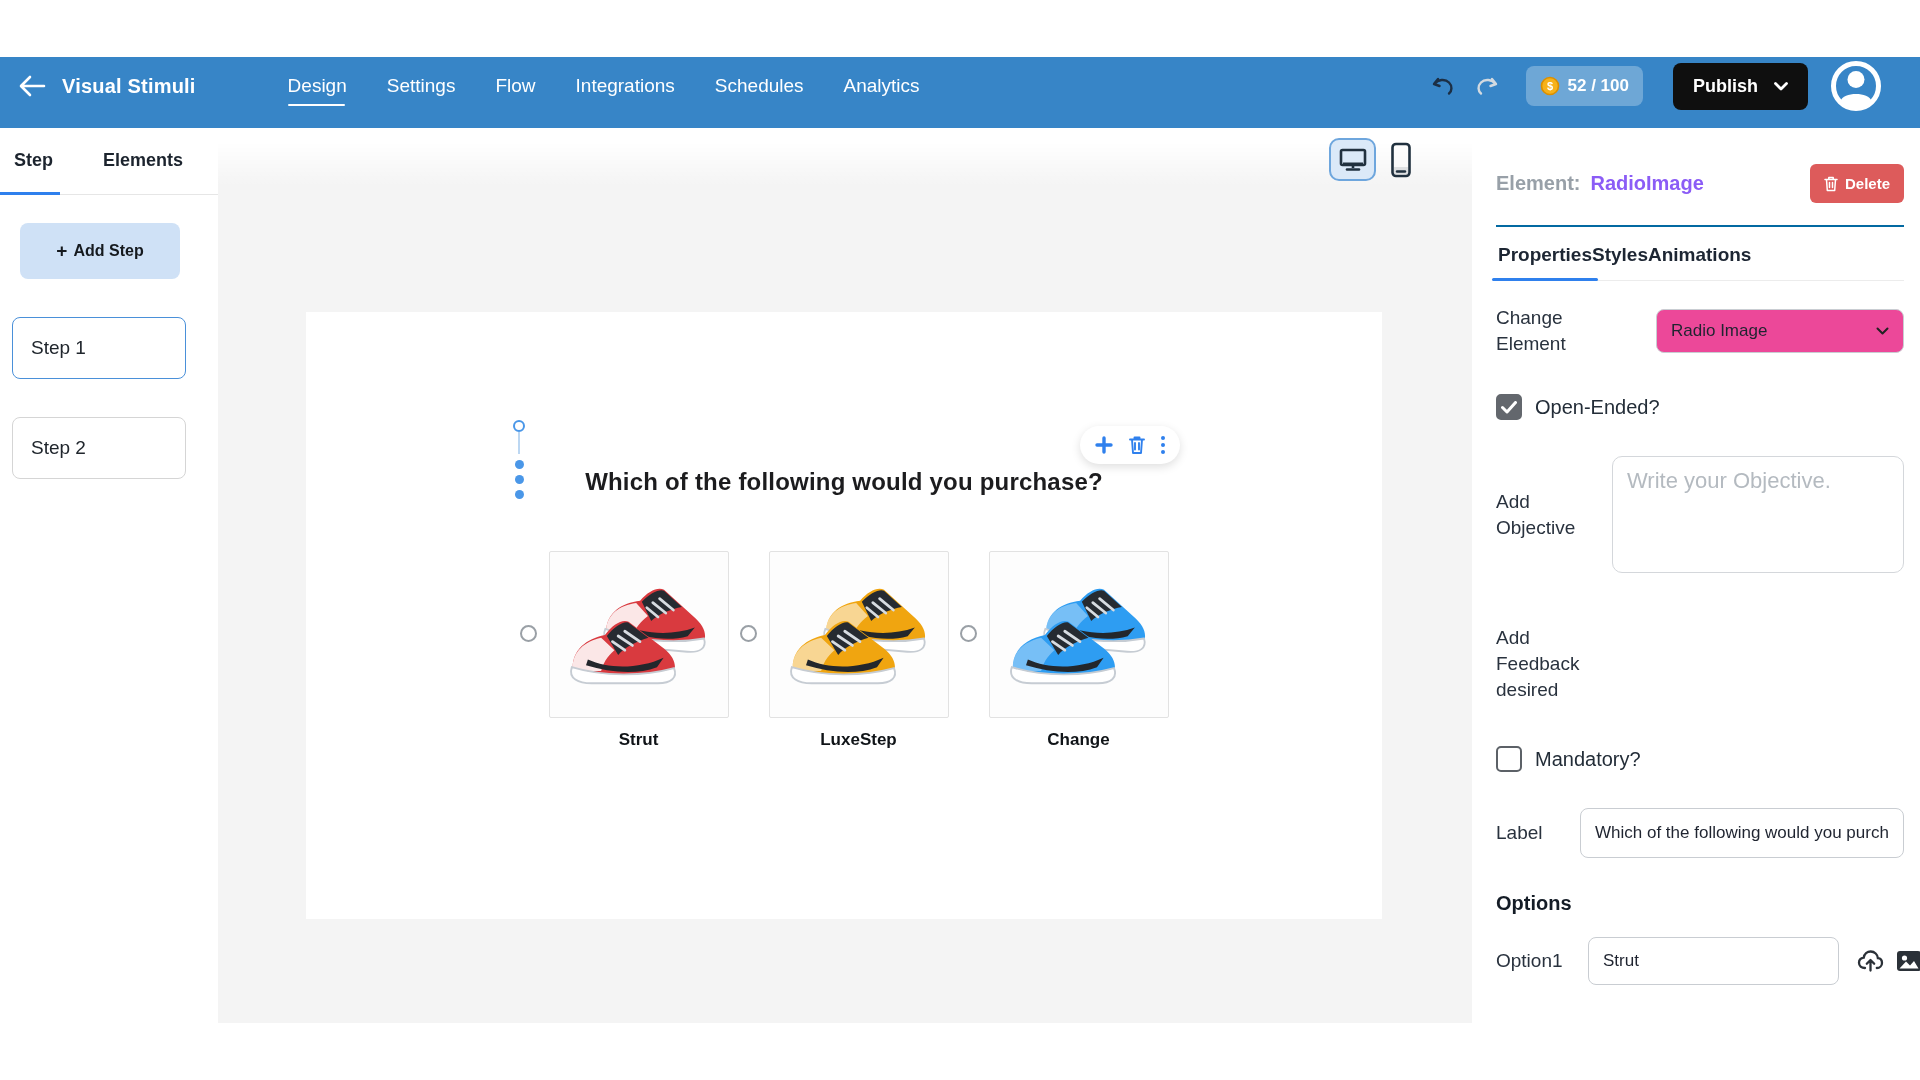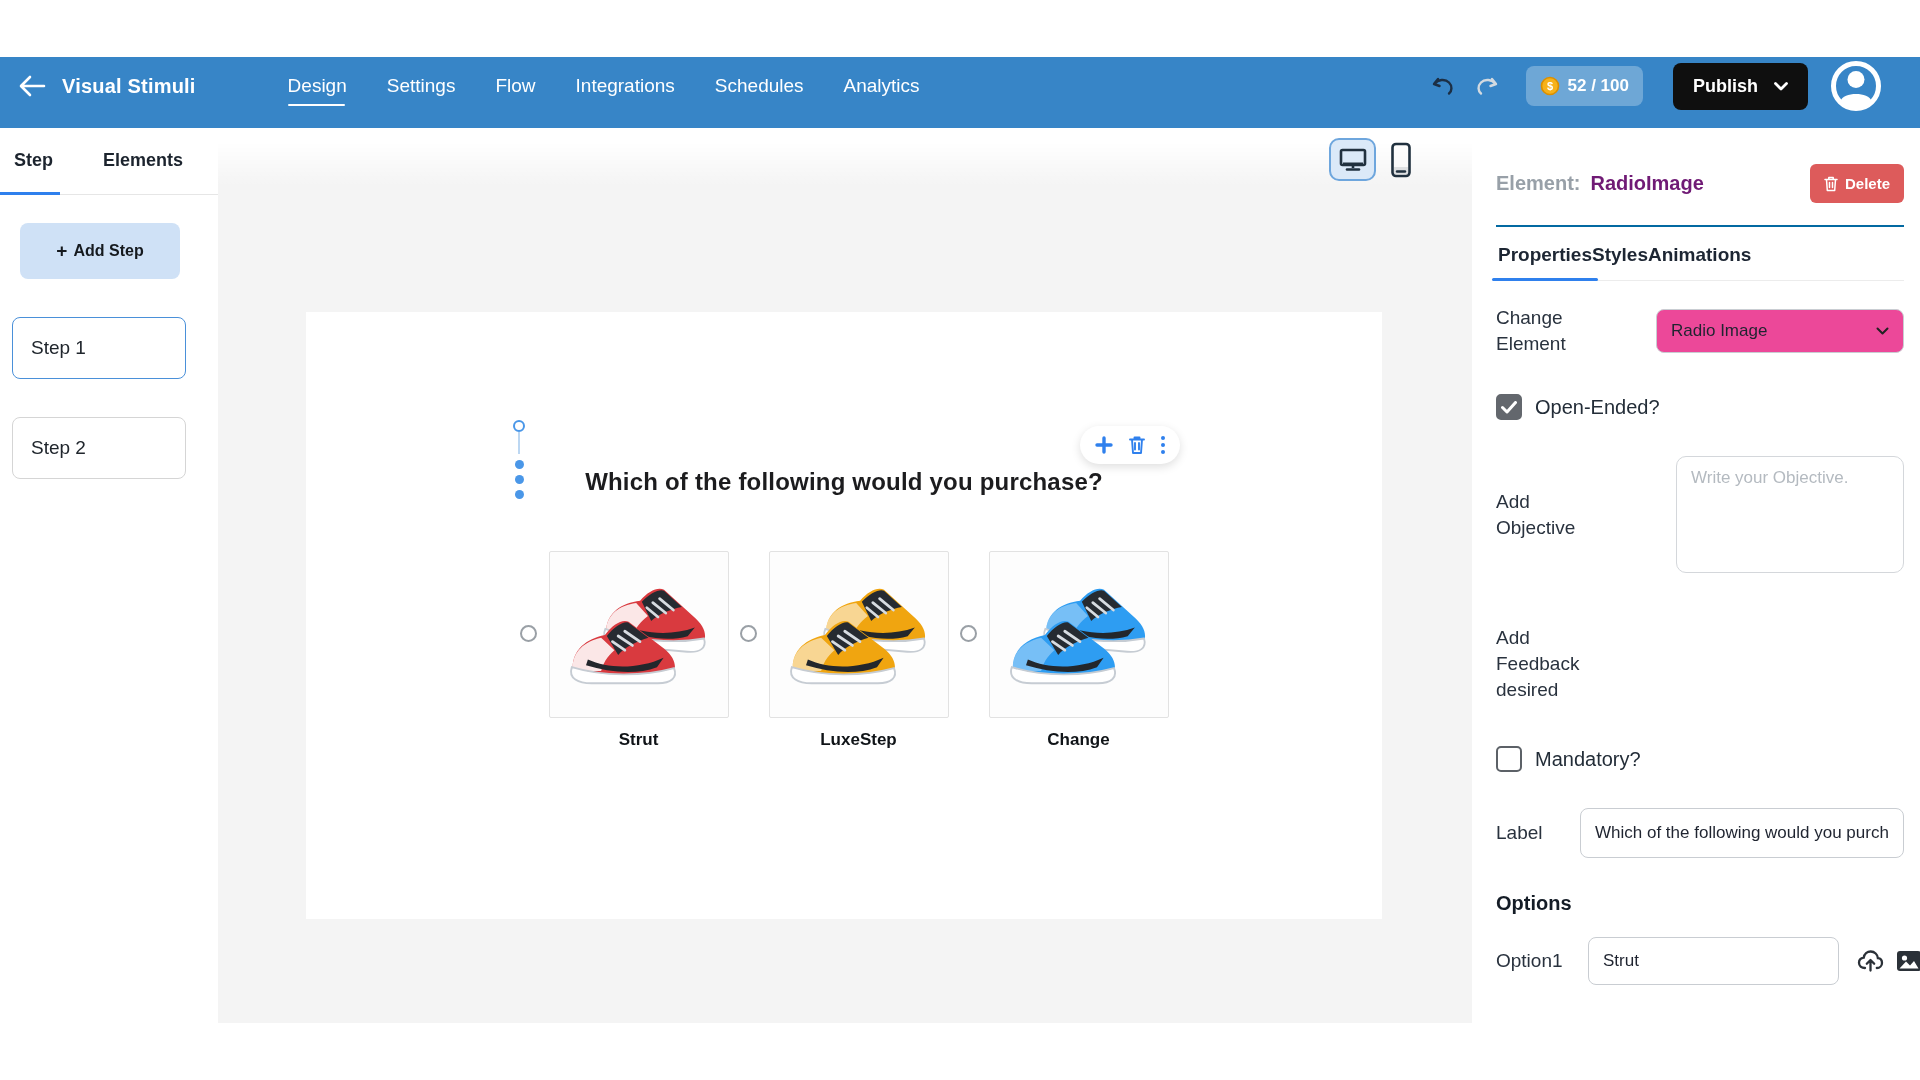--- a/index.html
+++ b/index.html
@@ -79,43 +79,43 @@
   .opt-radio{ position:absolute; left:0; top:74px; width:17px; height:17px; border:2px solid #9aa0a6;
     border-radius:50%; background:#fff; cursor:pointer; }
   .opt-imgcard{ width:180px; height:167px; background:#fdfdfd; border:1px solid #e2e2e2; border-radius:2px;
     display:flex; align-items:center; justify-content:center; cursor:pointer; }
   .opt-label{ margin-top:12px; font-size:17px; font-weight:700; color:#101418; }
 
   
   .panel{ width:448px; background:#fff; flex:none; padding:0 16px 0 24px; }
   .panel-head{ margin-top:36px; display:flex; align-items:center; }
   .el-label{ font-size:20px; font-weight:600; color:#98a0a8; }
-  .el-name{ font-size:20px; font-weight:600; color:#701a75; margin-left:10px; }
+  .el-name{ font-size:20px; font-weight:600; color:#8b5cf6; margin-left:10px; }
   .delete-btn{ margin-left:auto; background:var(--delete); color:#fff; border:none; border-radius:6px;
     height:39px; padding:0 14px; font-size:15px; font-weight:600; display:flex; align-items:center;
     gap:7px; cursor:pointer; font-family:"Liberation Sans",sans-serif; }
   .panel-tabs{ margin-top:22px; border-top:2px solid #0369a1; border-bottom:1px solid #ececec;
     display:flex; padding:17px 2px 0 2px; }
   .panel-tab{ font-size:19px; font-weight:700; color:#1d2633; padding-bottom:14px; position:relative; cursor:pointer; }
   .panel-tab.active::after{ content:""; position:absolute; left:-6px; right:-6px; bottom:-1px;
     height:3px; background:var(--accent); border-radius:2px; }
   .prow{ display:flex; justify-content:space-between; align-items:center; }
   .prow-label{ font-size:19px; color:#29323e; line-height:1.35; }
   .dropdown{ width:248px; height:44px; border:1px solid #c9cdd2; border-radius:8px; background:#ec4899;
     display:flex; align-items:center; padding:0 14px; font-size:17px; color:#1f2430; cursor:pointer; }
   .dropdown .chev{ margin-left:auto; }
   .cb-row{ display:flex; align-items:center; cursor:pointer; }
   .cb{ width:26px; height:26px; border-radius:5px; border:2px solid #5c6167; background:#fff;
     display:flex; align-items:center; justify-content:center; flex:none; }
   .cb svg{ display:none; }
   .cb[data-checked="true"]{ background:#63676d; border-color:#63676d; }
   .cb[data-checked="true"] svg{ display:block; }
   .cb-label{ margin-left:13px; font-size:20px; color:#232d38; }
-  textarea.pfield{ width:228px; border:1px solid #d4d7db; border-radius:10px; padding:11px 14px;
-    font-size:17px; color:#1f2430; resize:none; font-family:"Liberation Sans",sans-serif; outline:none; }
+  textarea.pfield{ width:292px; border:1px solid #d4d7db; border-radius:10px; padding:11px 14px;
+    font-size:22px; color:#1f2430; resize:none; font-family:"Liberation Sans",sans-serif; outline:none; }
   textarea.pfield::placeholder, input.pfield::placeholder{ color:#b4bac0; }
   input.pfield{ border:1px solid #c9cdd2; border-radius:8px; padding:0 14px; font-size:17px;
     color:#1f2430; font-family:"Liberation Sans",sans-serif; outline:none; background:#fff; }
   .options-heading{ margin-top:34px; font-size:20px; font-weight:700; color:#141c26; }
   .option-row{ margin-top:22px; display:flex; align-items:center; }
   .option-name{ font-size:19px; color:#29323e; width:78px; flex:none; }
   .option-input{ flex:1; height:48px; margin-left:14px; }
   .option-icons{ display:flex; align-items:center; gap:12px; margin-left:18px; }
 </style>
 </head>

